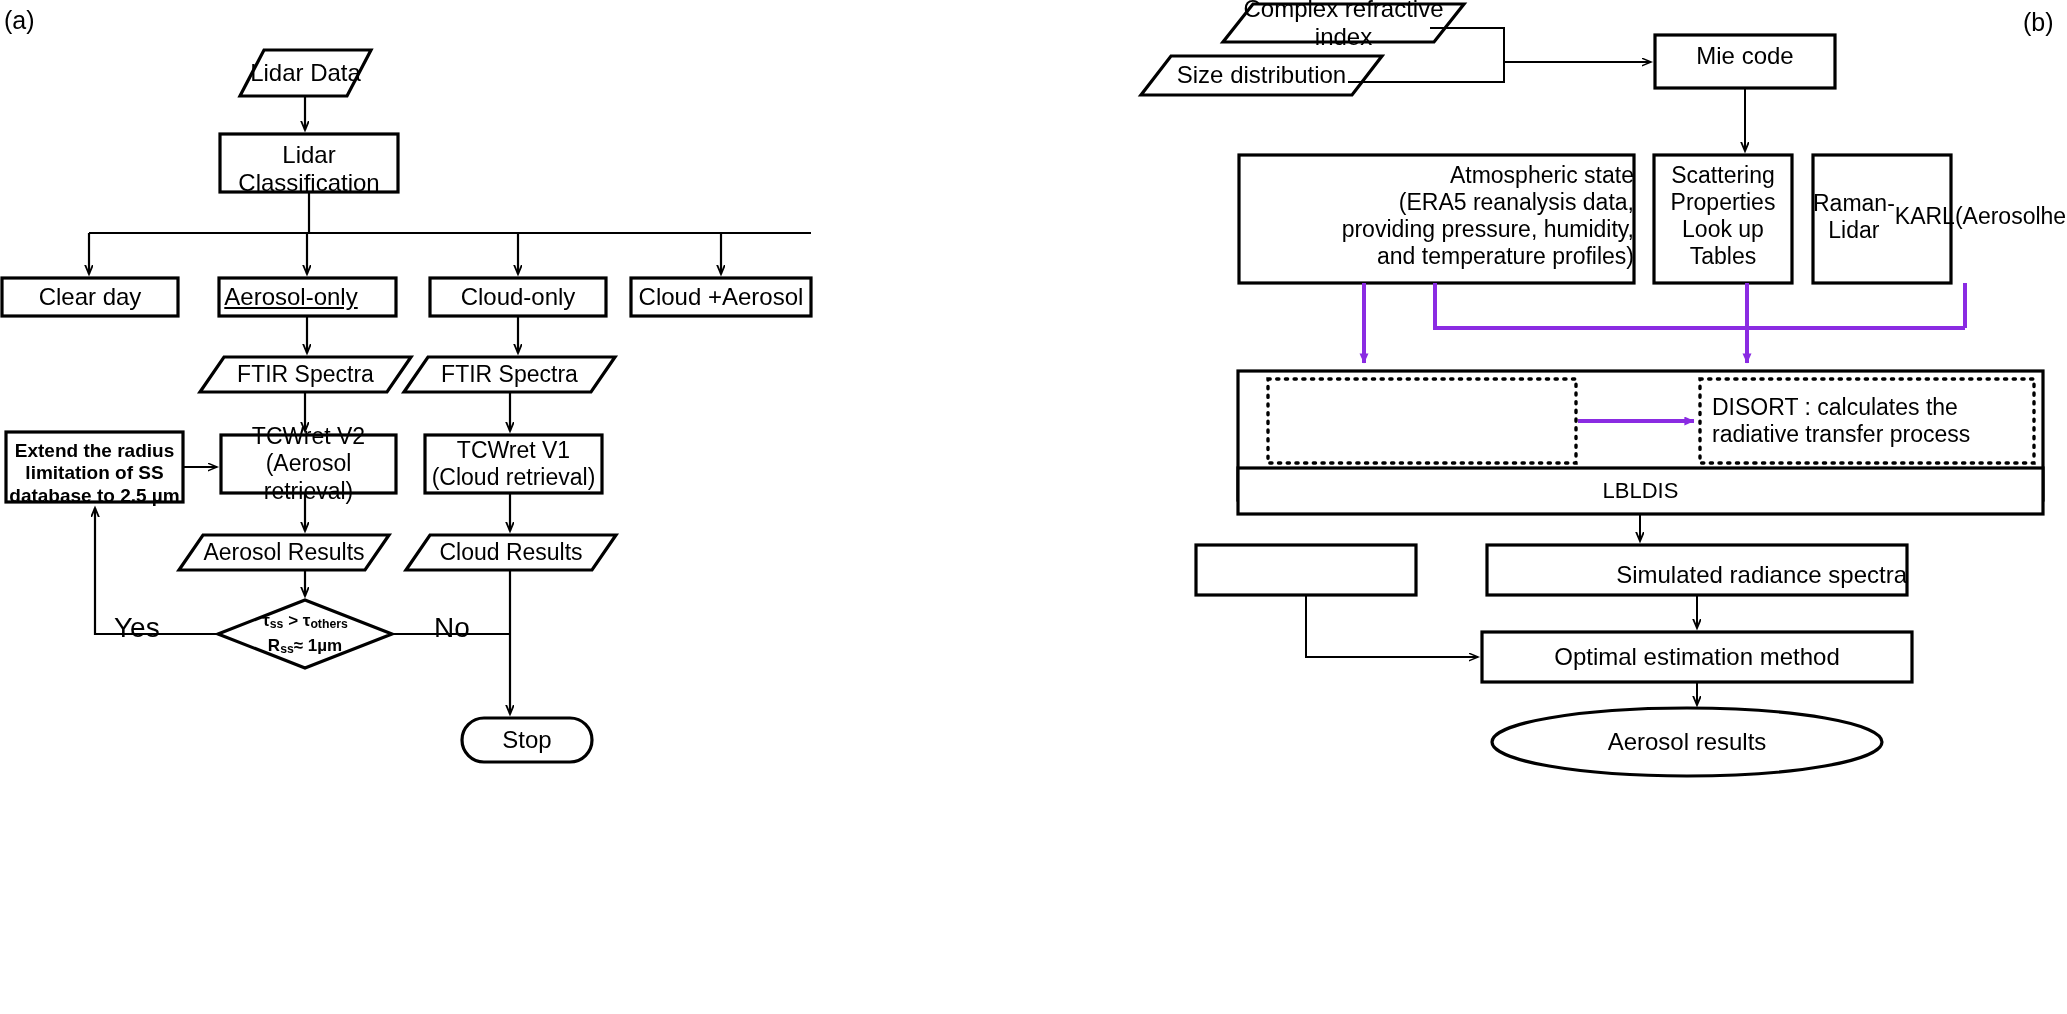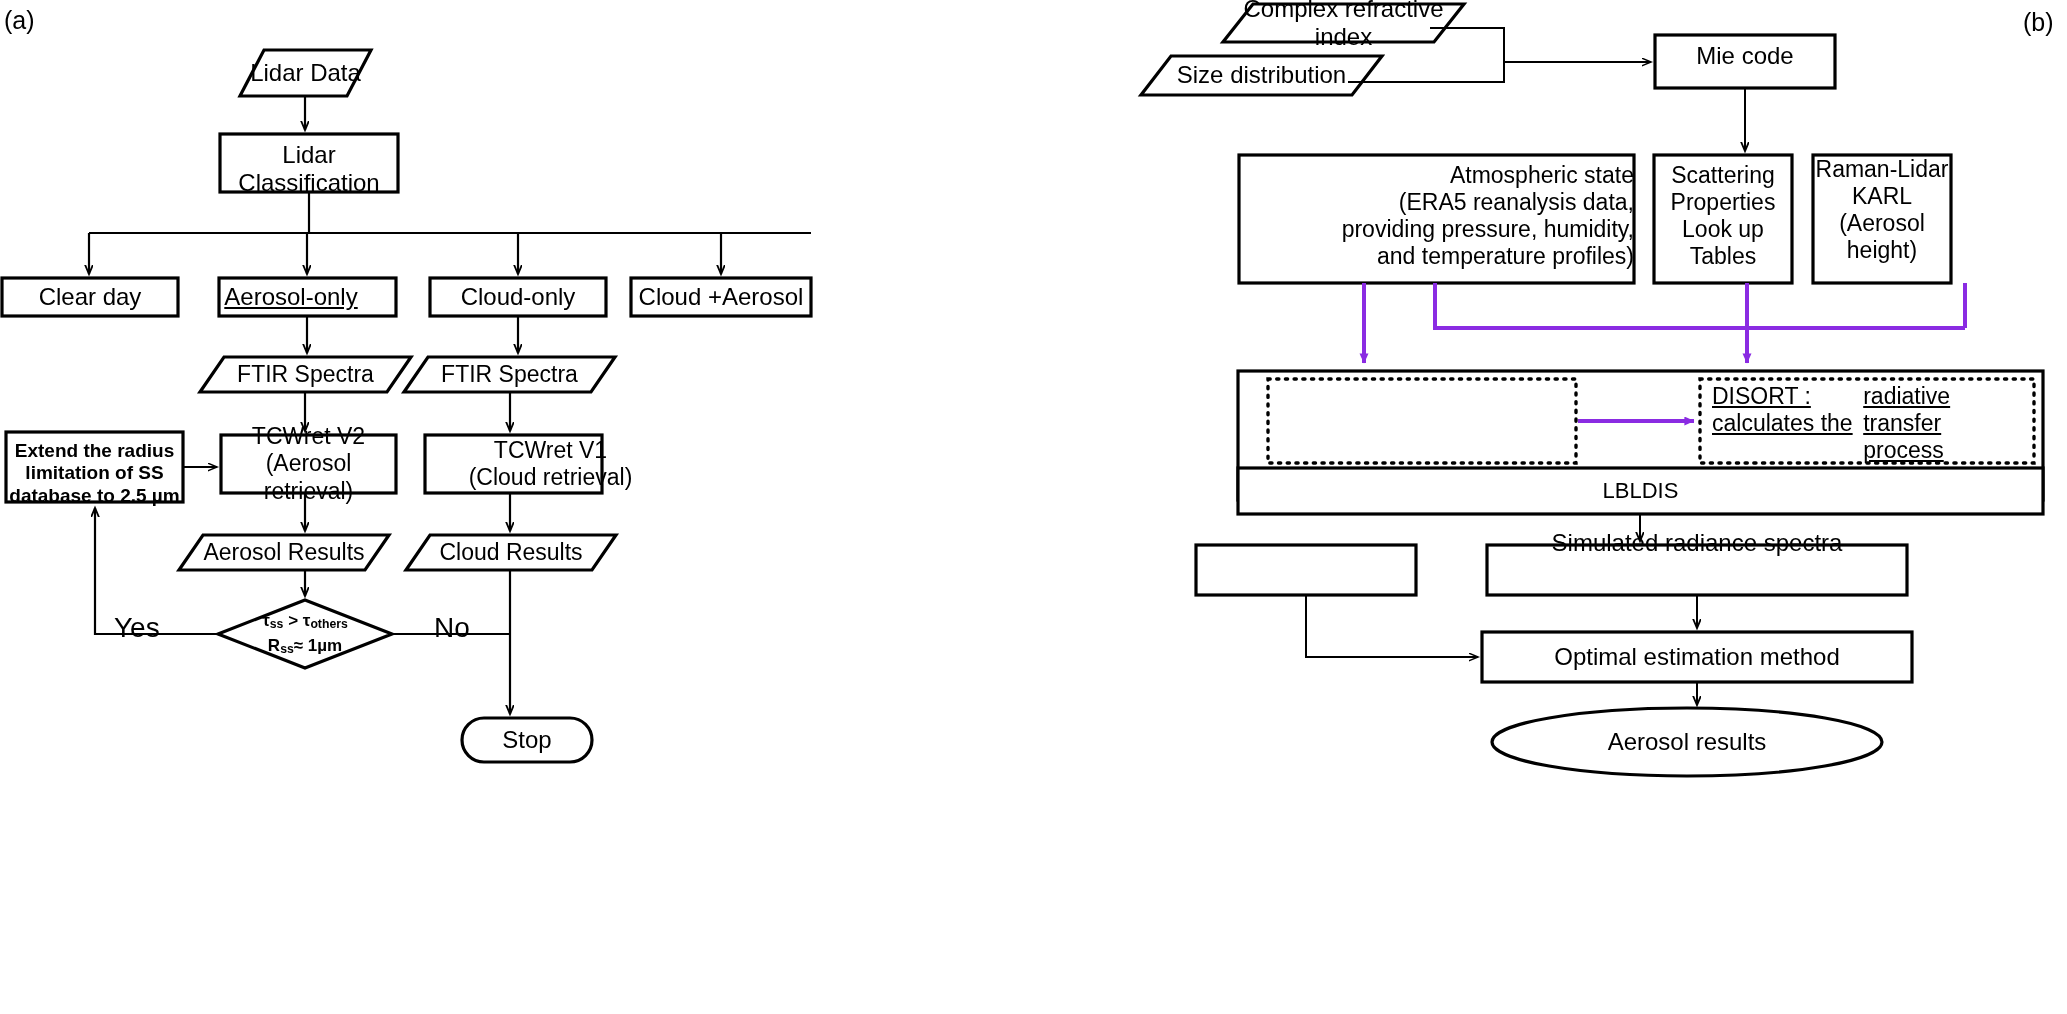--- a/index.html
+++ b/index.html
@@ -157,21 +157,21 @@
     <span>FTIR Spectra</span>
   </div>
   <div class="node t21" style="left:404px;top:357px;width:211px;height:35px;">
     <span>FTIR Spectra</span>
   </div>
 
   <div class="node t21" style="left:221px;top:435px;width:175px;height:58px;flex-direction:column;">
     <span>TCWret V2</span>
     <span>(Aerosol retrieval)</span>
   </div>
-  <div class="node t21" style="left:443px;top:435px;width:177px;height:58px;flex-direction:column;padding-left:19px;">
+  <div class="node t21" style="left:425px;top:435px;width:177px;height:58px;flex-direction:column;">
     <span>TCWret V1</span>
     <span>(Cloud retrieval)</span>
   </div>
 
   <div class="node t21" style="left:179px;top:535px;width:210px;height:35px;">
     <span>Aerosol Results</span>
   </div>
   <div class="node t21" style="left:406px;top:535px;width:210px;height:35px;">
     <span>Cloud Results</span>
   </div>
@@ -211,37 +211,37 @@
     <span>and temperature profiles)</span>
   </div>
 
   <div class="node t21" style="left:1654px;top:158px;width:138px;height:122px;flex-direction:column;justify-content:flex-start;padding-top:4px;">
     <span>Scattering</span>
     <span>Properties</span>
     <span>Look up</span>
     <span>Tables</span>
   </div>
 
-  <div class="node t21" style="left:1813px;top:155px;width:138px;height:122px;flex-direction:column;justify-content:flex-start;padding-top:1px;">
+  <div class="node t21" style="left:1813px;top:155px;width:138px;height:122px;flex-direction:row;justify-content:flex-start;padding-top:1px;">
     <span>Raman-Lidar</span>
     <span>KARL</span>
     <span>(Aerosol</span>
     <span>height)</span>
   </div>
 
-  <div class="node t21" style="left:1712px;top:383px;width:310px;height:76px;flex-direction:row;align-items:flex-start;text-align:left;text-decoration:underline;">
+  <div class="node t21" style="left:1712px;top:383px;width:310px;height:76px;flex-direction:column;align-items:flex-start;text-align:left;">
     <span>DISORT : calculates the</span>
     <span>radiative transfer process</span>
   </div>
 
   <div class="node t20" style="left:1238px;top:468px;width:805px;height:46px;">
     <span>LBLDIS</span>
   </div>
 
-  <div class="node t22" style="left:1487px;top:513px;width:420px;height:60px;">
+  <div class="node t22" style="left:1487px;top:545px;width:420px;height:60px;justify-content:flex-end;">
     <span>Simulated radiance spectra</span>
   </div>
   <div class="node t22" style="left:1482px;top:632px;width:430px;height:50px;">
     <span>Optimal estimation method</span>
   </div>
   <div class="node t22" style="left:1492px;top:718px;width:390px;height:48px;">
     <span>Aerosol results</span>
   </div>
 
 </div>

